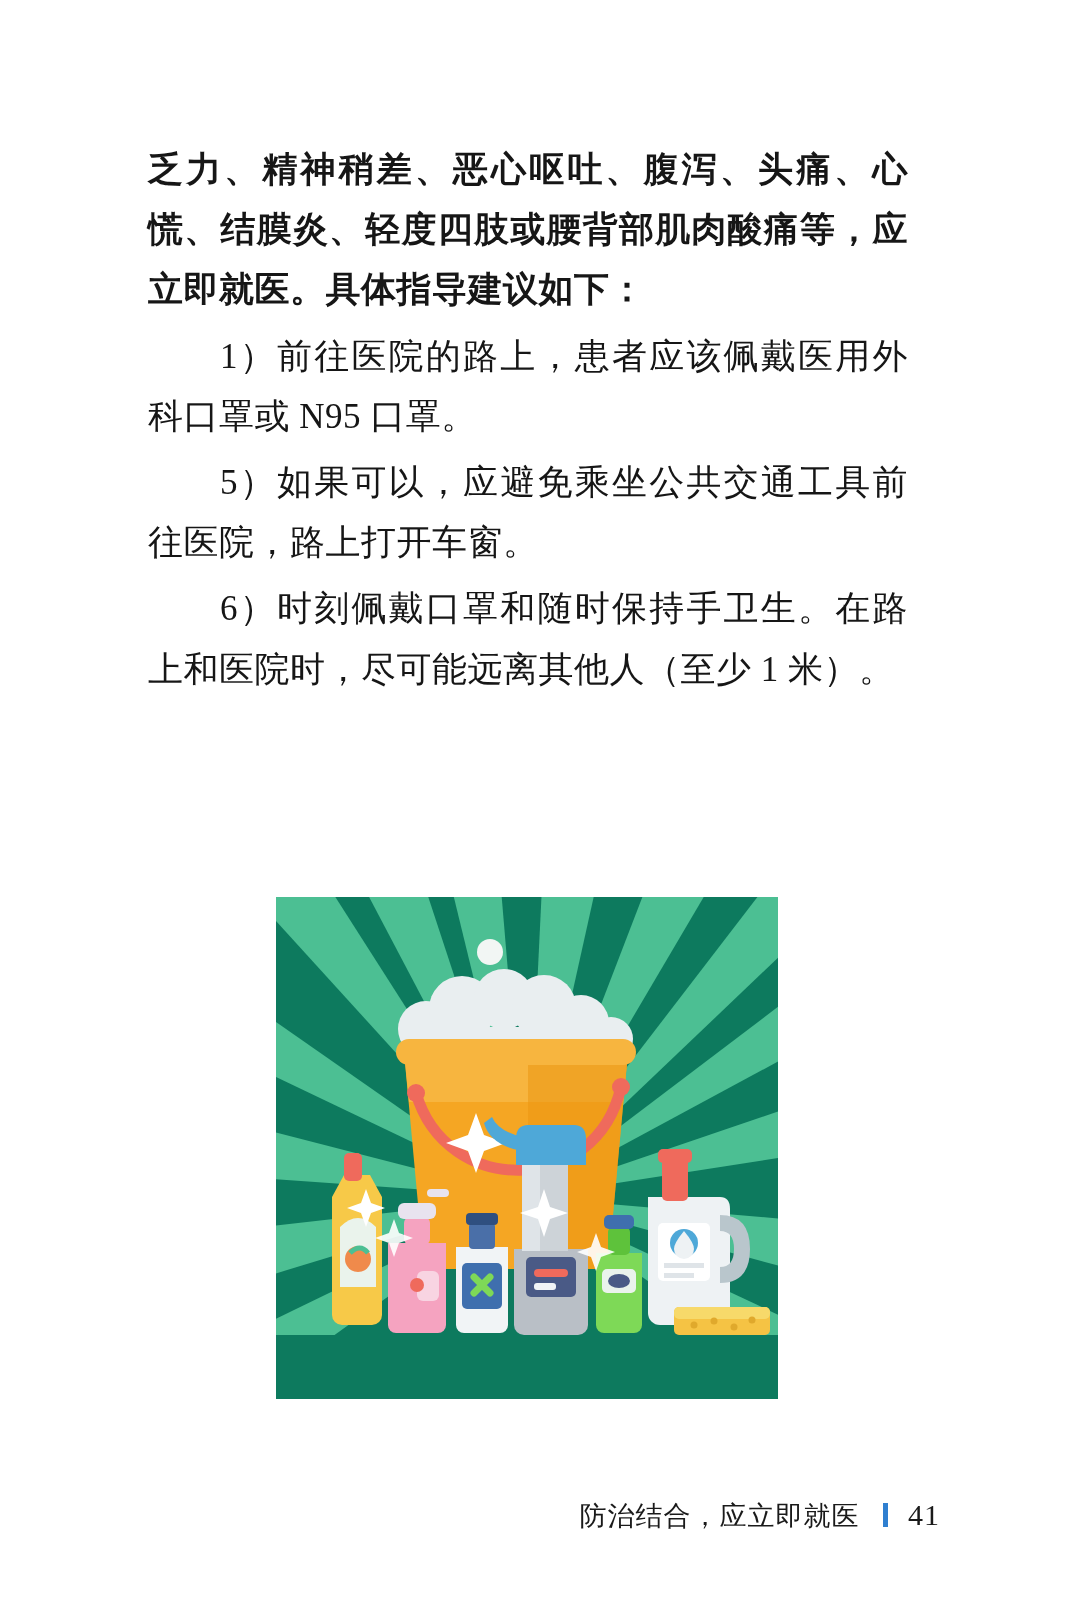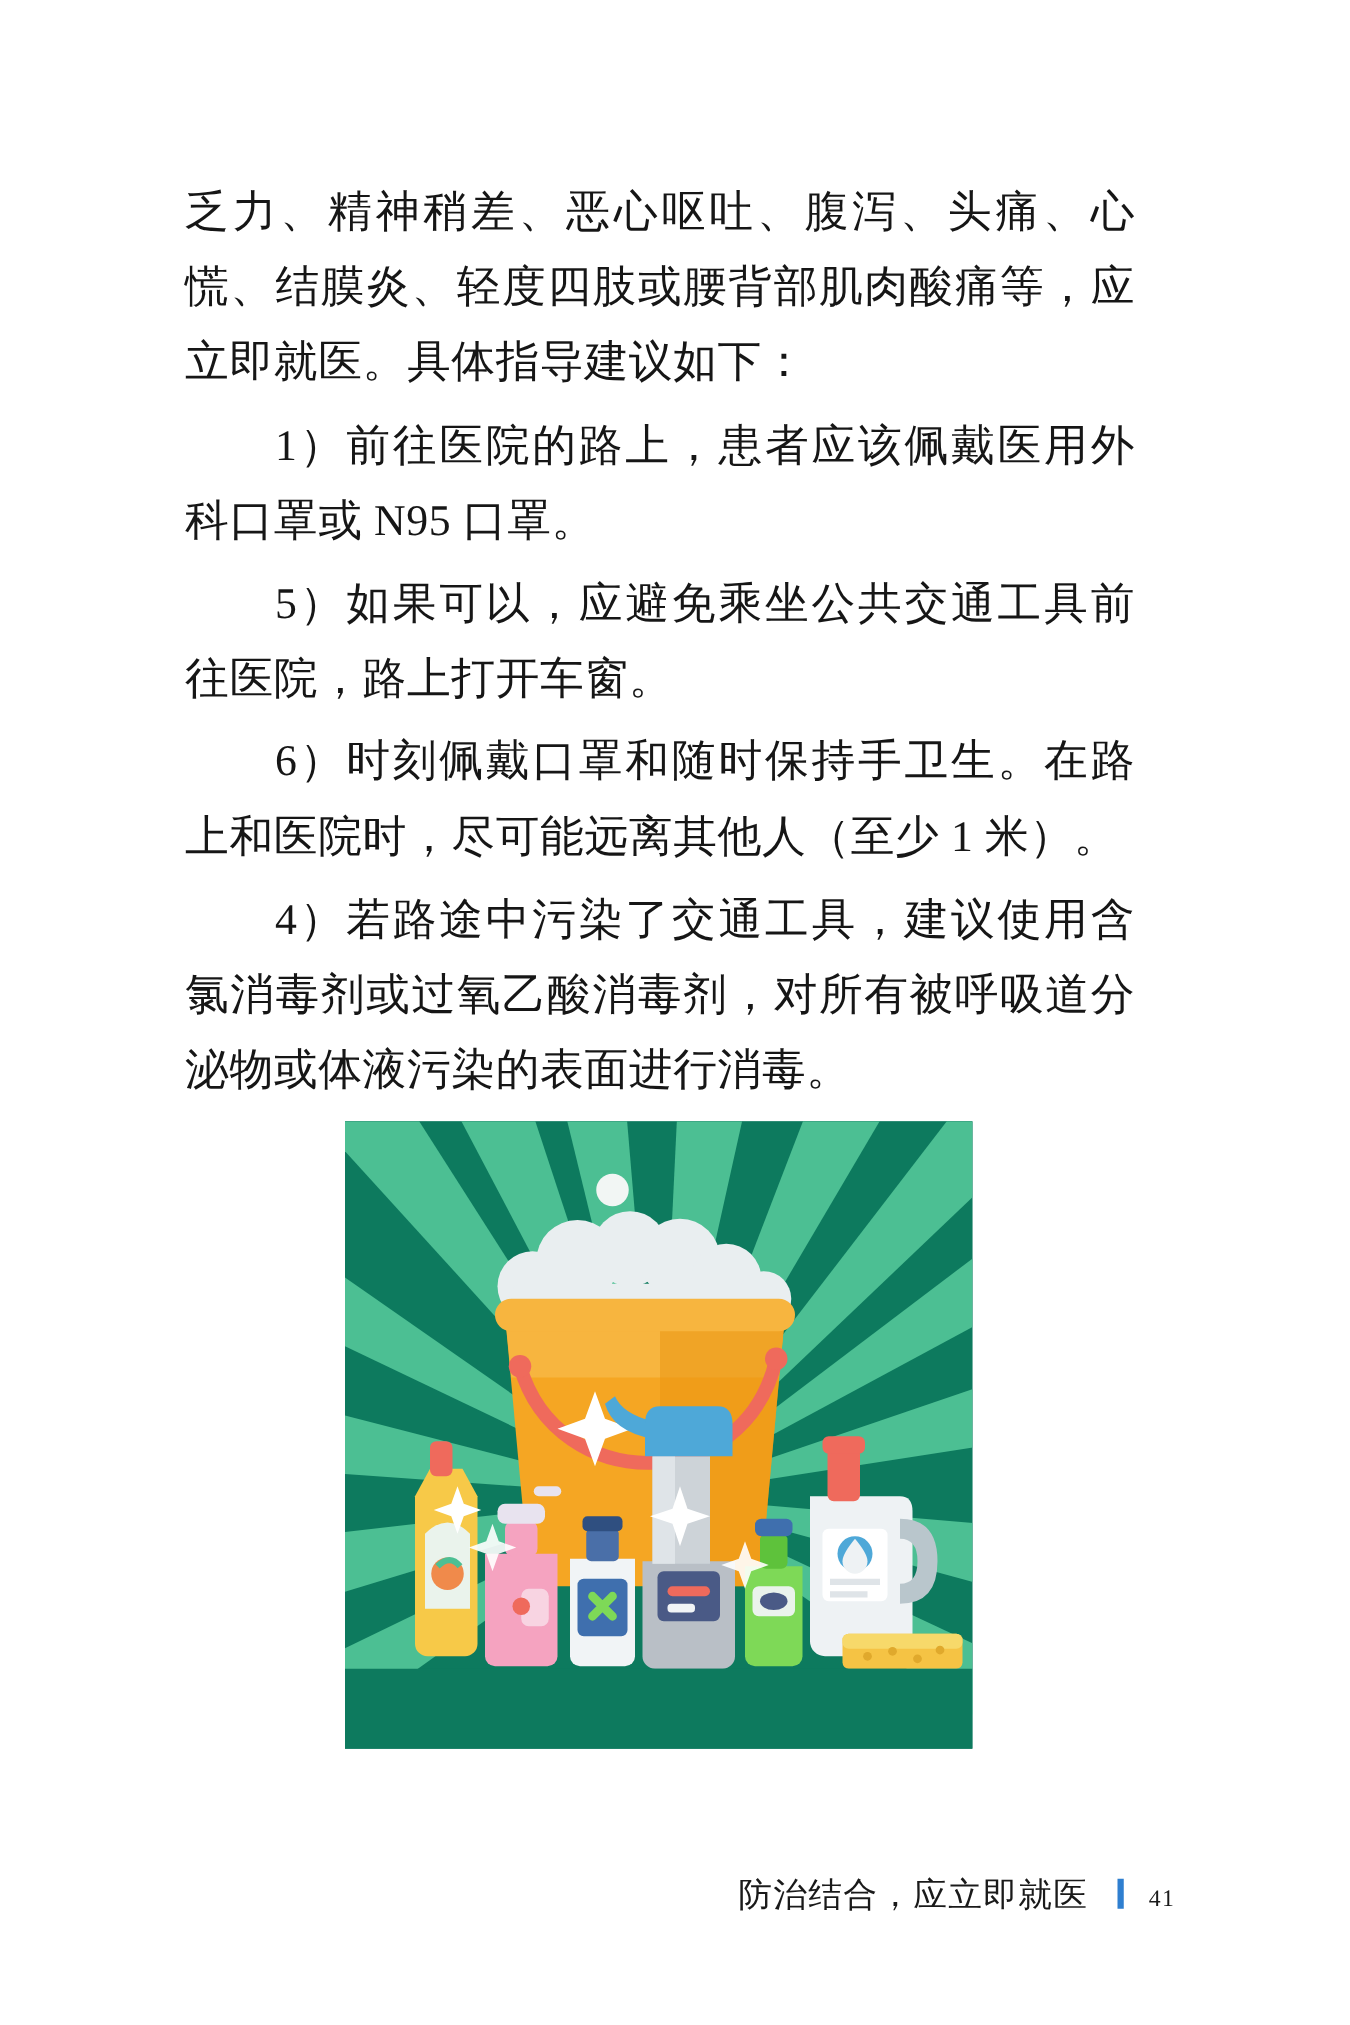--- a/index.html
+++ b/index.html
@@ -32,20 +32,21 @@
     letter-spacing: 0.5px;
     text-align: justify;
     margin: 0 0 6px 0;
     color: #161616;
   }
   .para.indent {
     text-indent: 72px;
   }
   .para.lead {
     text-indent: 0;
+    font-weight: bold;
   }
   .figure {
     position: absolute;
     left: 276px;
     top: 897px;
     width: 502px;
     height: 502px;
     overflow: hidden;
     background: #0e7a5f;
   }
@@ -66,34 +67,33 @@
   .footer .bar {
     display: inline-block;
     width: 5px;
     height: 24px;
     background: #2f7fd0;
     margin: 0 12px -2px 16px;
     vertical-align: baseline;
   }
   .footer .pageno {
     font-family: "Liberation Serif", serif;
-    font-size: 19px;
+    font-size: 30px;
   }
 </style>
 </head>
 <body>
 
 <div class="page">
 
   <div class="content">
     <p class="para lead">乏力、精神稍差、恶心呕吐、腹泻、头痛、心慌、结膜炎、轻度四肢或腰背部肌肉酸痛等，应立即就医。具体指导建议如下：</p>
     <p class="para indent">1）前往医院的路上，患者应该佩戴医用外科口罩或 N95 口罩。</p>
     <p class="para indent">5）如果可以，应避免乘坐公共交通工具前往医院，路上打开车窗。</p>
     <p class="para indent">6）时刻佩戴口罩和随时保持手卫生。在路上和医院时，尽可能远离其他人（至少 1 米）。</p>
-    <p class="para indent">4）若路途中污染了交通工具，建议使用含氯消毒剂或过氧乙酸消毒剂，对所有被呼吸道分泌物或体液污染的表面进行消毒。</p>
   </div>
 
   <div class="figure">
     <svg width="502" height="502" viewBox="0 0 502 502" xmlns="http://www.w3.org/2000/svg" aria-hidden="true">
 
       <rect x="0" y="0" width="502" height="502" fill="#0d7a5e"></rect>
 
       <g fill="#4cbf93" transform="translate(251,300)">
         <polygon points="0,0 -300,-330 -230,-360"></polygon>
         <polygon points="0,0 -200,-380 -130,-395"></polygon>

